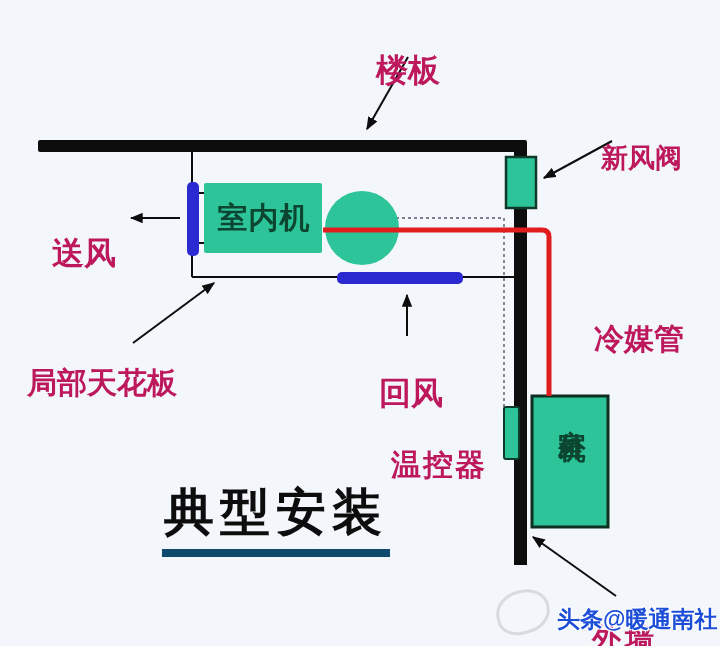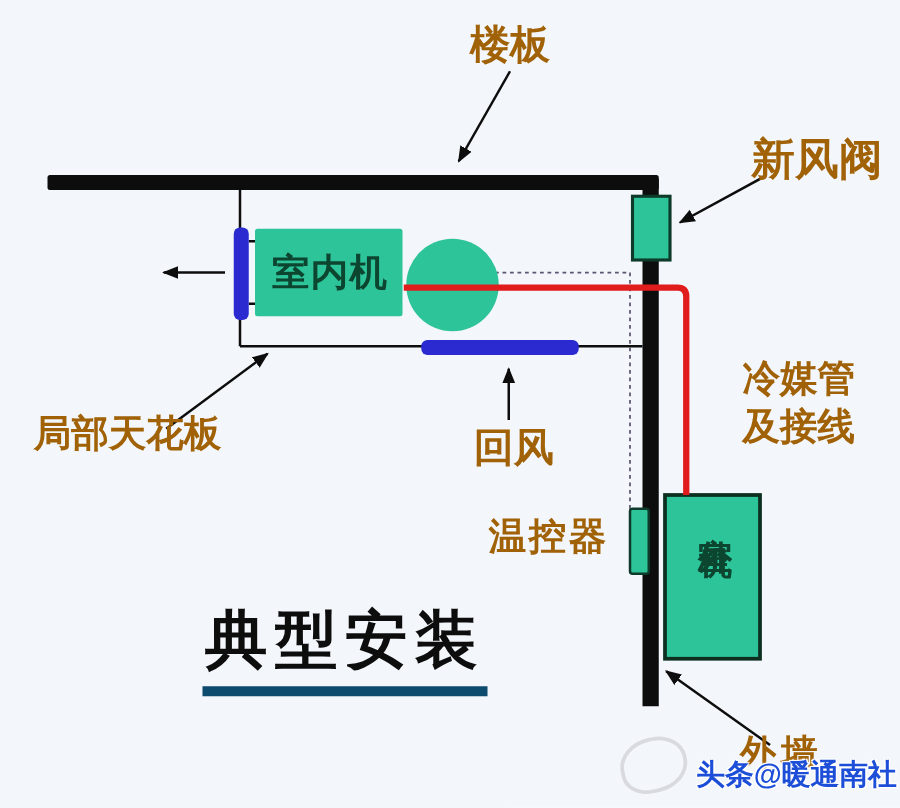--- a/index.html
+++ b/index.html
@@ -3,22 +3,22 @@
 <meta charset="utf-8">
 <style>
   html,body{margin:0;padding:0;}
   body{font-family:"Liberation Sans", sans-serif;}
   #canvas{
     position:relative;width:720px;height:646px;overflow:hidden;
     background:#f3f6fa;
   }
   #shapes{position:absolute;left:0;top:0;width:720px;height:646px;}
   .label{
-    position:absolute;color:#a16207;white-space:nowrap;
-    font-weight:600;line-height:1.2;
+    position:absolute;color:#be185d;white-space:nowrap;
+    font-weight:600;line-height:1.2;margin-top:35px;
   }
   .lbl-32{font-size:32px;}
   .lbl-30{font-size:30px;}
   .lbl-29{font-size:29px;}
   .two-line{line-height:38px;}
   .unit-text{
     position:absolute;display:flex;align-items:center;justify-content:center;
     color:#0c4630;font-weight:bold;
   }
   #indoor-unit-label{left:204px;top:183px;width:120px;height:70px;font-size:30px;letter-spacing:1px;font-family:Liberation Serif, serif;}
@@ -85,32 +85,32 @@
     <path d="M408,57 L367,129" stroke="#0d0d0d" stroke-width="2" fill="none" marker-end="url(#ah)"></path>
     <path d="M612,141 L544,178" stroke="#0d0d0d" stroke-width="2" fill="none" marker-end="url(#ah)"></path>
     <path d="M180,218 L131,218" stroke="#0d0d0d" stroke-width="2" fill="none" marker-end="url(#ah)"></path>
     <path d="M133,343 L214,283" stroke="#0d0d0d" stroke-width="2" fill="none" marker-end="url(#ah)"></path>
     <path d="M407,336 L407,295" stroke="#0d0d0d" stroke-width="2" fill="none" marker-end="url(#ah)"></path>
     <path d="M616,596 L533,537" stroke="#0d0d0d" stroke-width="2" fill="none" marker-end="url(#ah)"></path>
   </svg>
 
   <div class="label lbl-32" style="left:376px;top:16px;">楼板</div>
 
-  <div class="label lbl-30" style="left:601px;top:107px;font-size:35px;">新风阀</div>
+  <div class="label lbl-30" style="left:601px;top:107px;font-size:27px;">新风阀</div>
 
+  <div class="label lbl-32" style="left:52px;top:199px;">送风</div>
 
   <div class="unit-text" id="indoor-unit-label">室内机</div>
 
   <div class="label lbl-30" style="left:27px;top:330px;">局部天花板</div>
 
   <div class="label lbl-32" style="left:379px;top:339px;text-align:center;">回风</div>
 
   <div class="label lbl-30 two-line" style="left:594px;top:285px;">
     <div>冷媒管</div>
-    <div>及接线</div>
   </div>
 
   <div class="label lbl-30" style="left:391px;top:412px;letter-spacing:2px;">温控器</div>
 
   <div class="unit-text" id="outdoor-unit-label">室外机</div>
 
   <div class="label lbl-29" style="left:592px;top:586px;letter-spacing:4px;" id="exterior-wall-label">外墙</div>
 
   <div id="main-title">典型安装</div>
 

